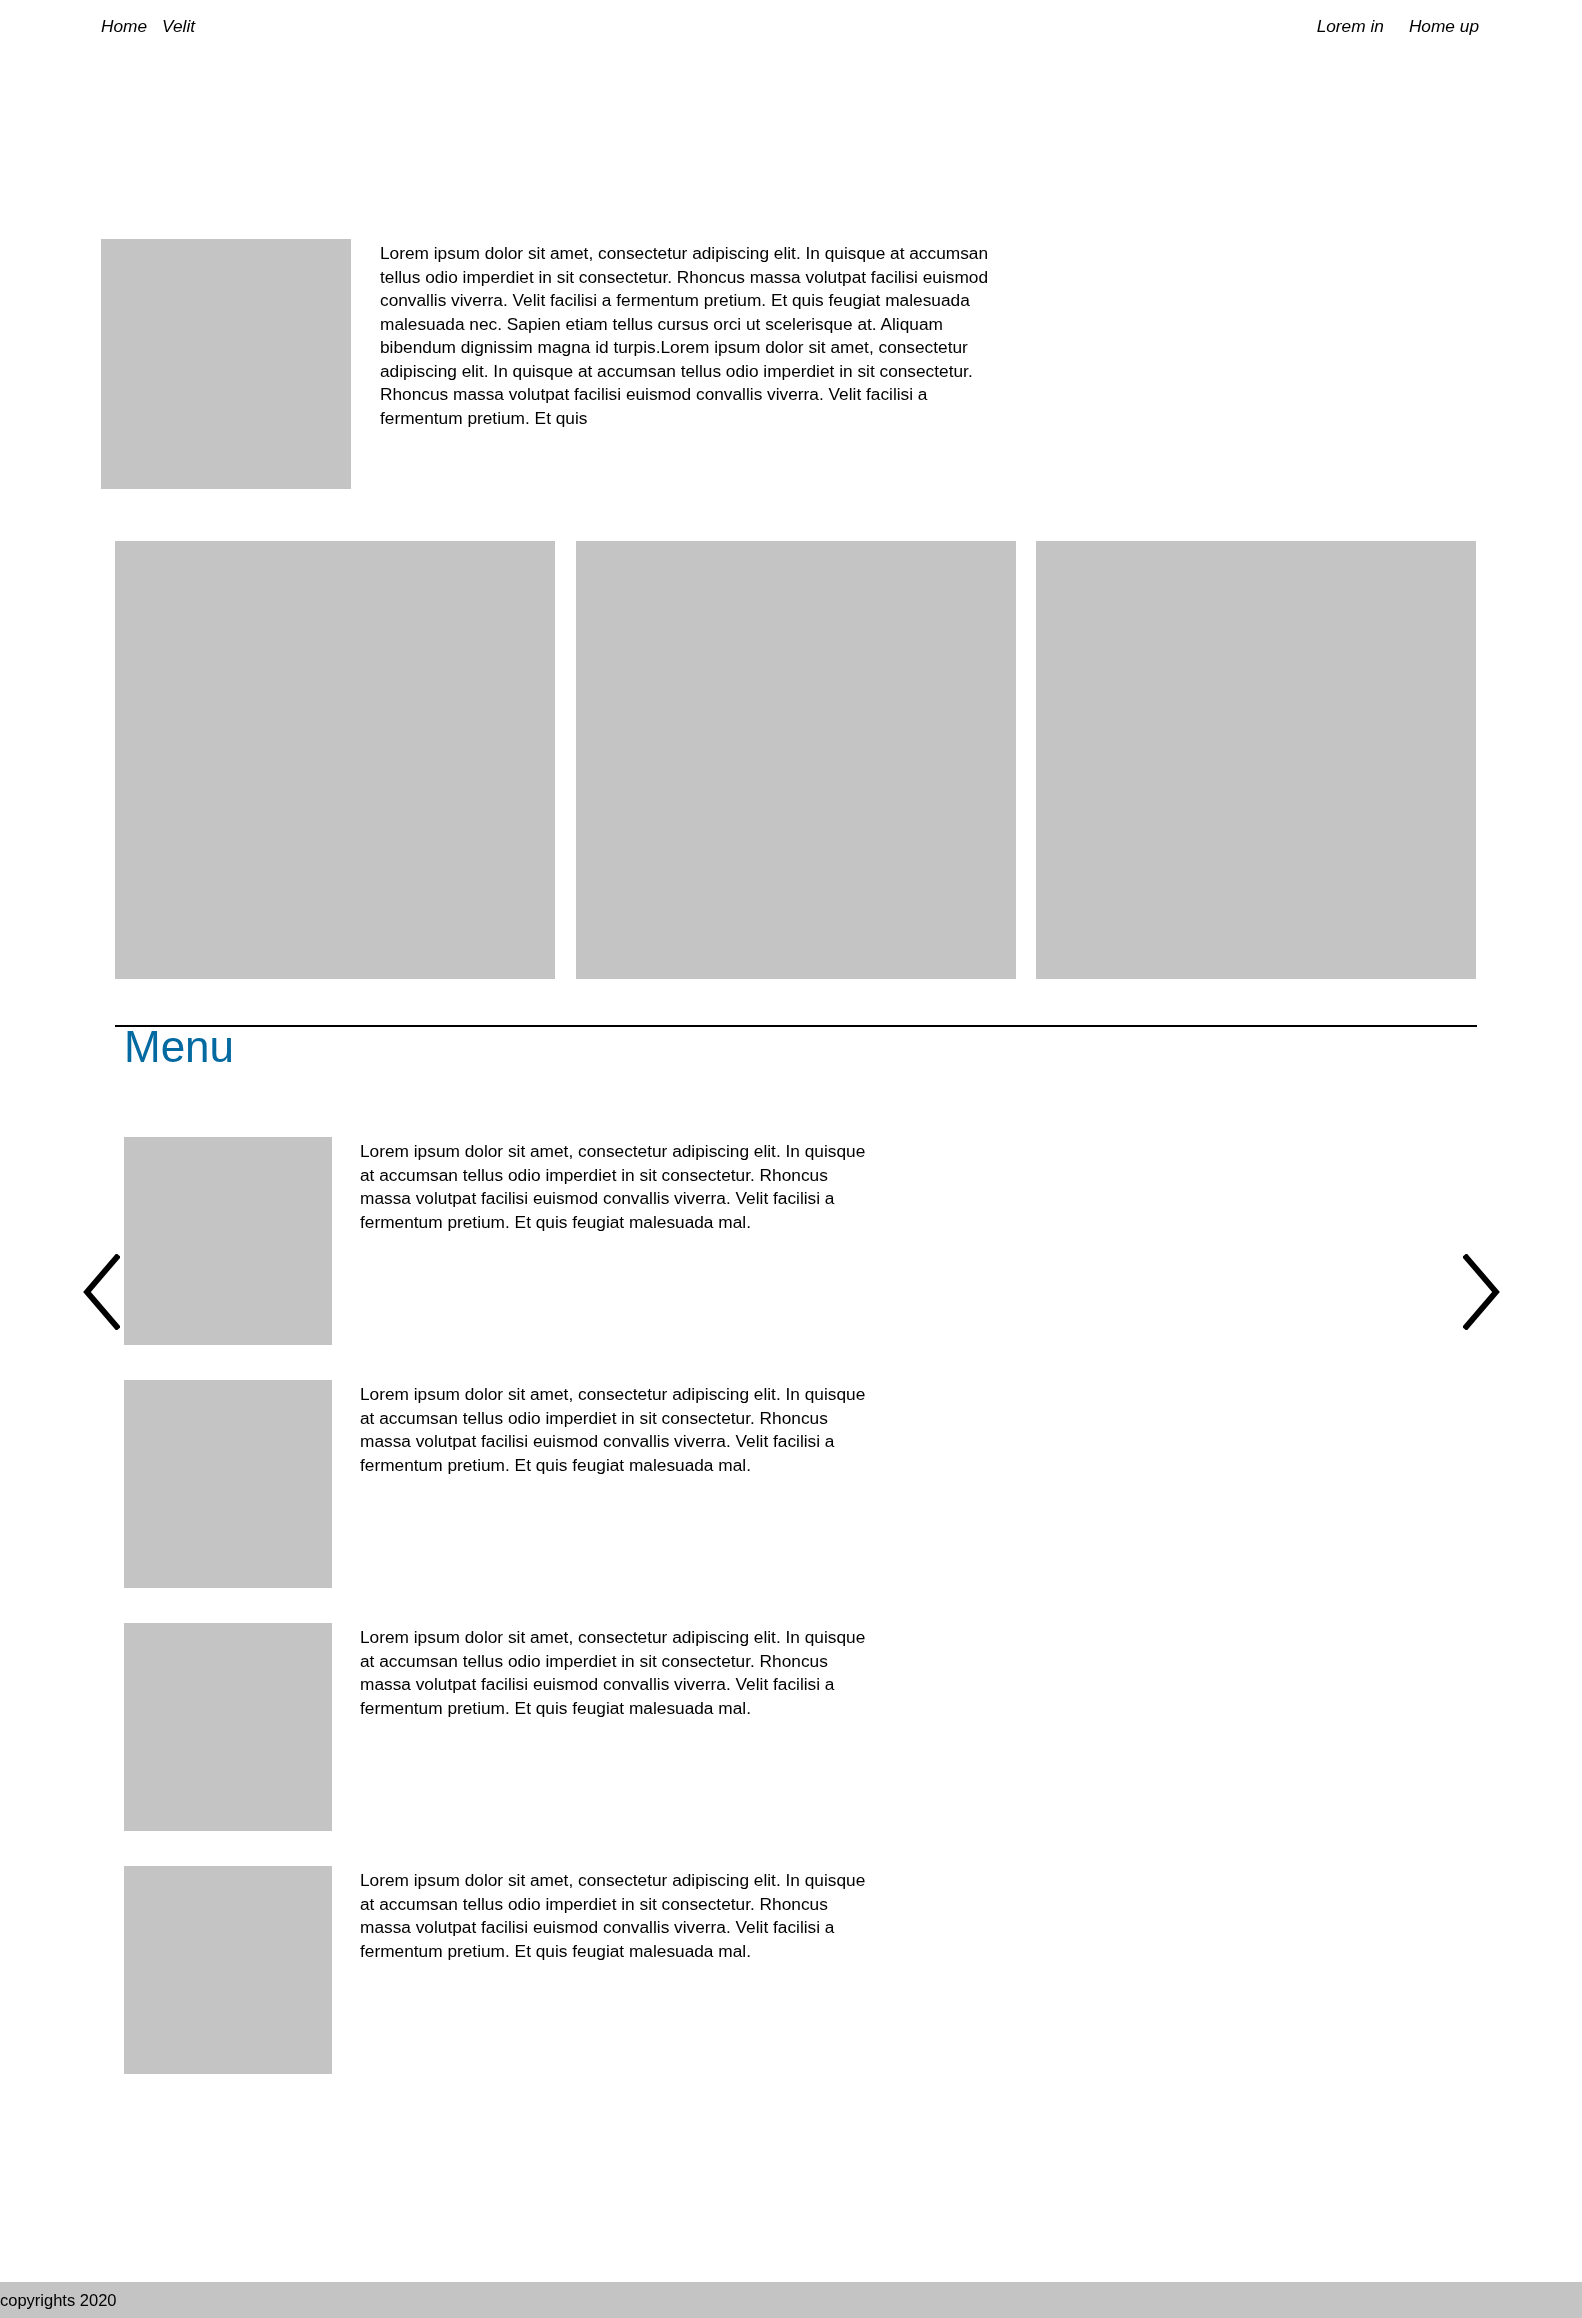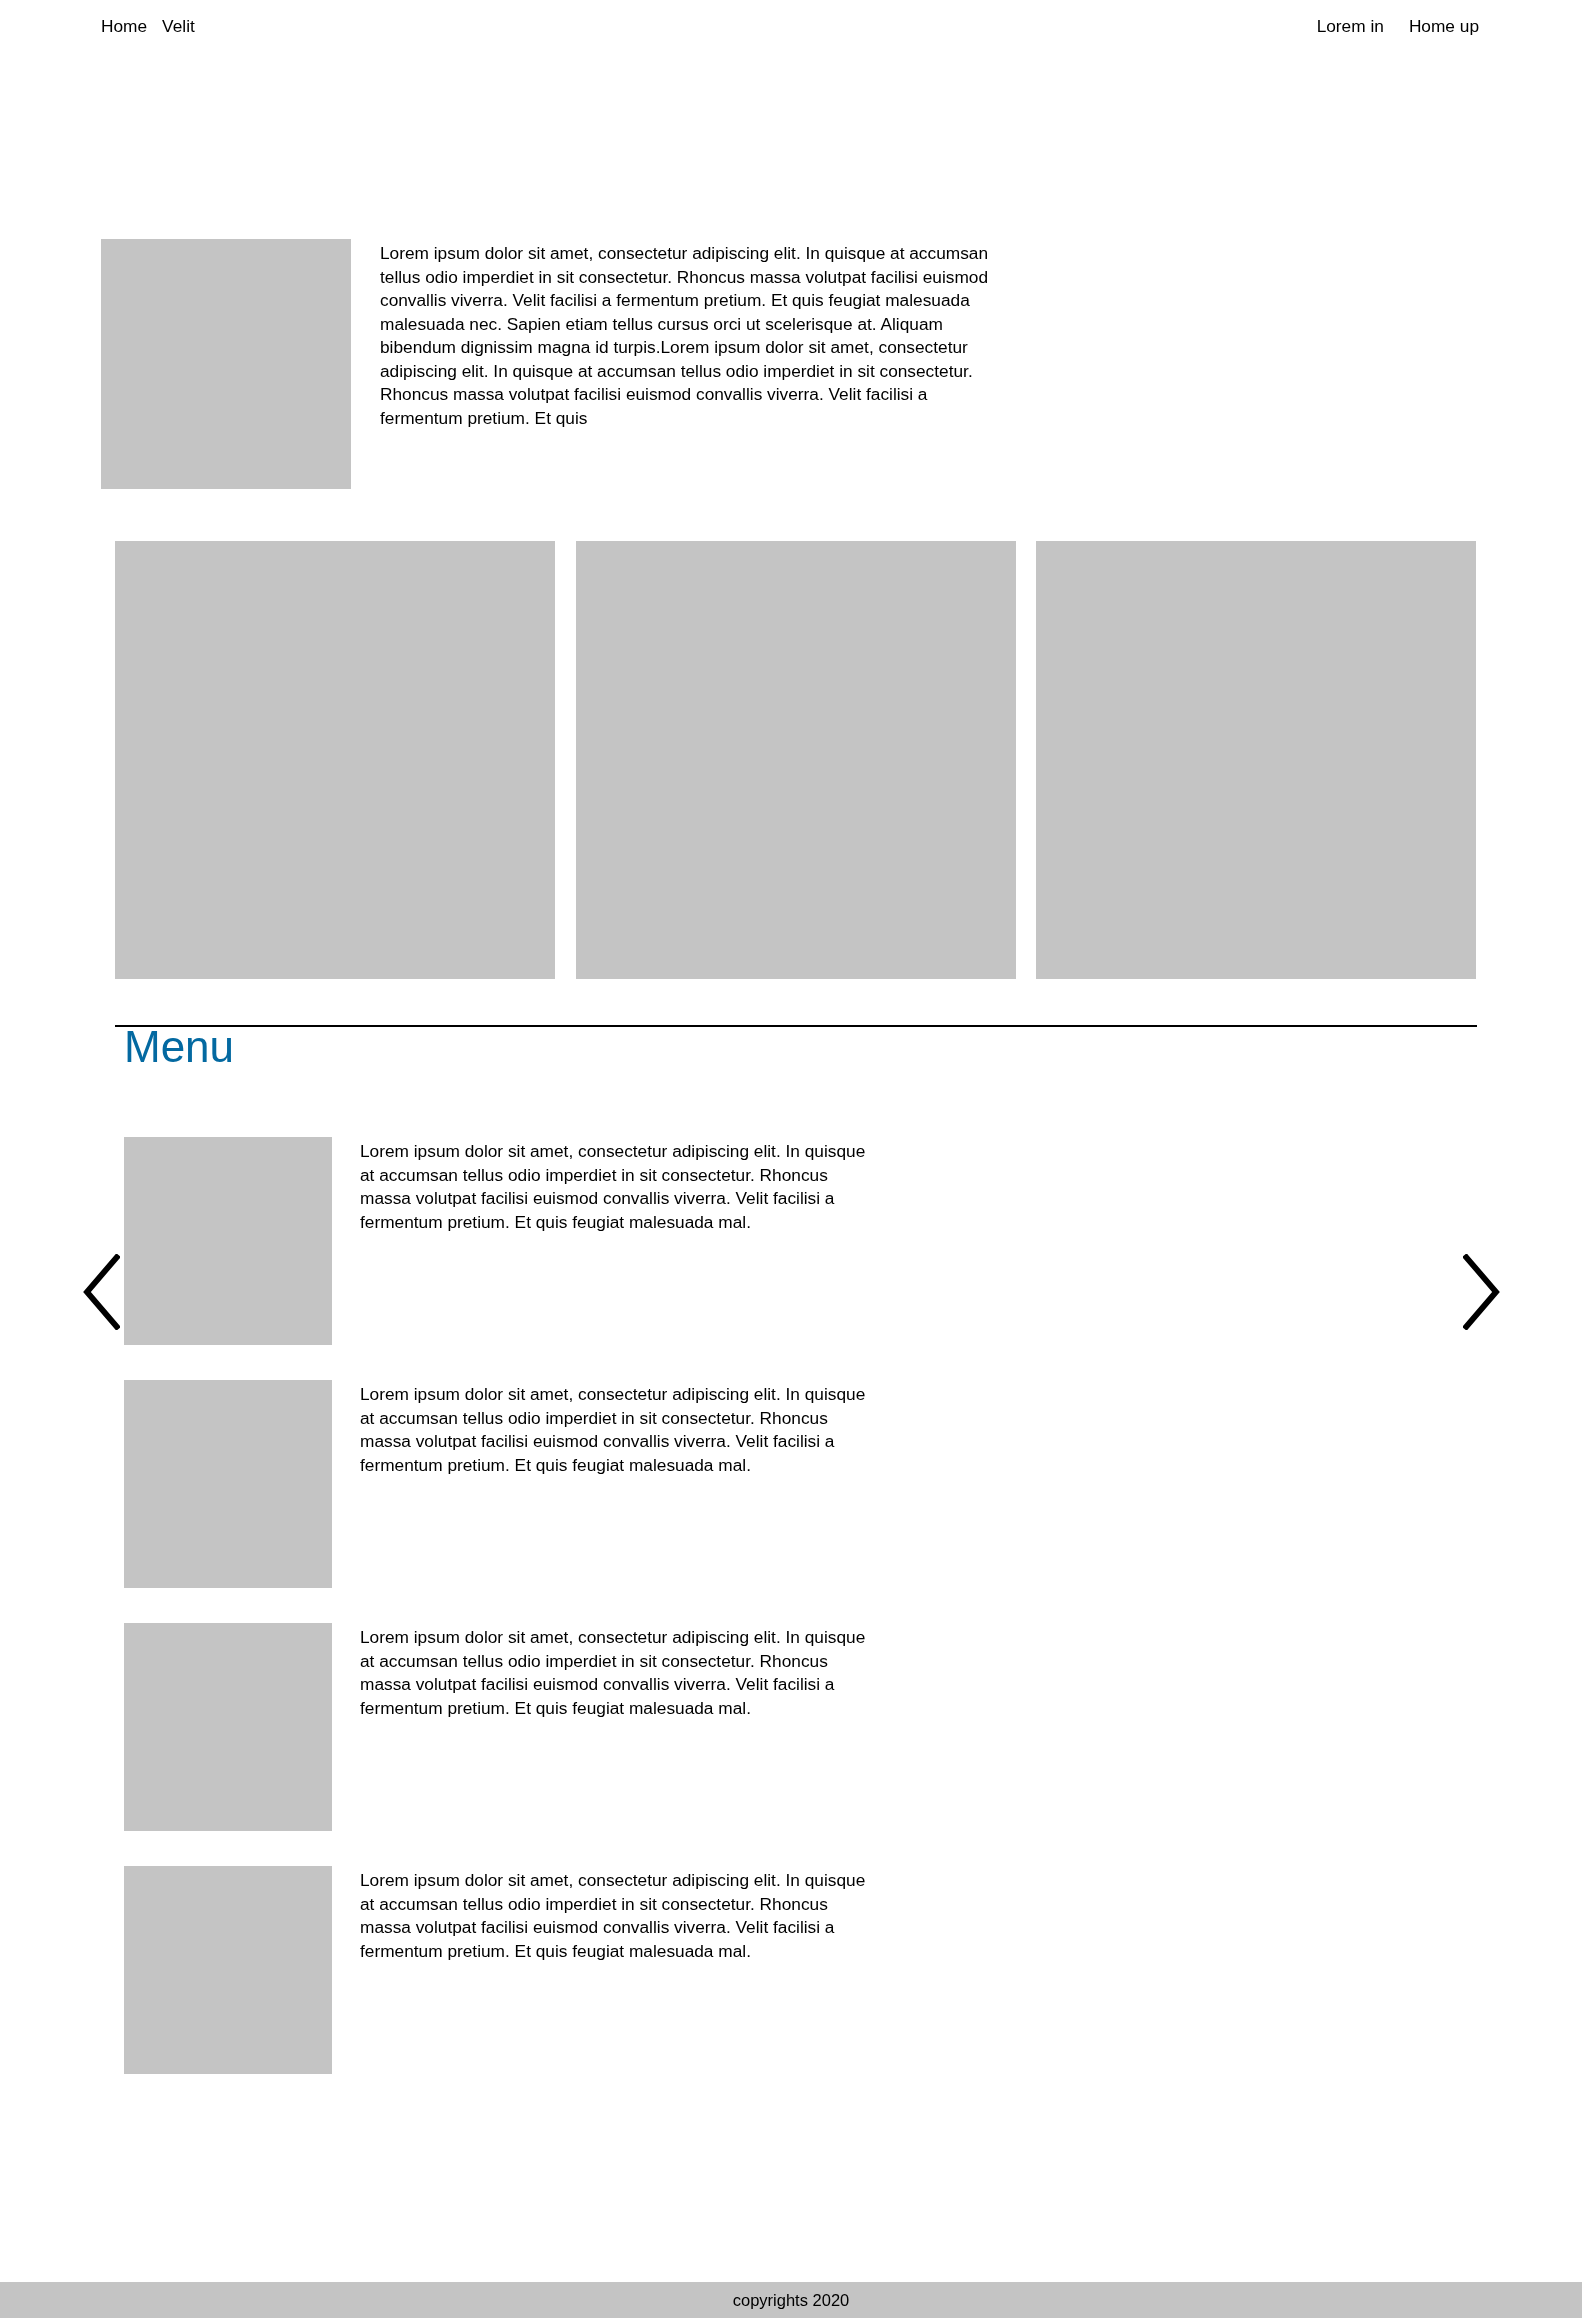--- a/index.html
+++ b/index.html
@@ -30,20 +30,21 @@
     height: 51px;
     display: flex;
     align-items: center;
     justify-content: space-between;
     padding: 0 103px 0 101px;
     background: #ffffff;
   }
   .nav-left, .nav-right {
     display: flex;
     align-items: flex-end;
+    font-style: italic;
   }
   .nav-left { gap: 15px; }
   .nav-right { gap: 25px; }
   .nav-link {
     font-size: 17.3px;
     line-height: 20px;
     color: #000000;
     text-decoration: none;
     white-space: nowrap;
     cursor: pointer;
@@ -163,21 +164,21 @@
   
   .footer {
     position: absolute;
     left: 0;
     top: 2282px;
     width: 1582px;
     height: 36px;
     background: #C4C4C4;
     display: flex;
     align-items: center;
-    justify-content: center;
+    justify-content: flex-start;
   }
   .footer-text {
     font-size: 16.5px;
     line-height: 20px;
     color: #000000;
   }
 </style>
 </head>
 <body>
 

